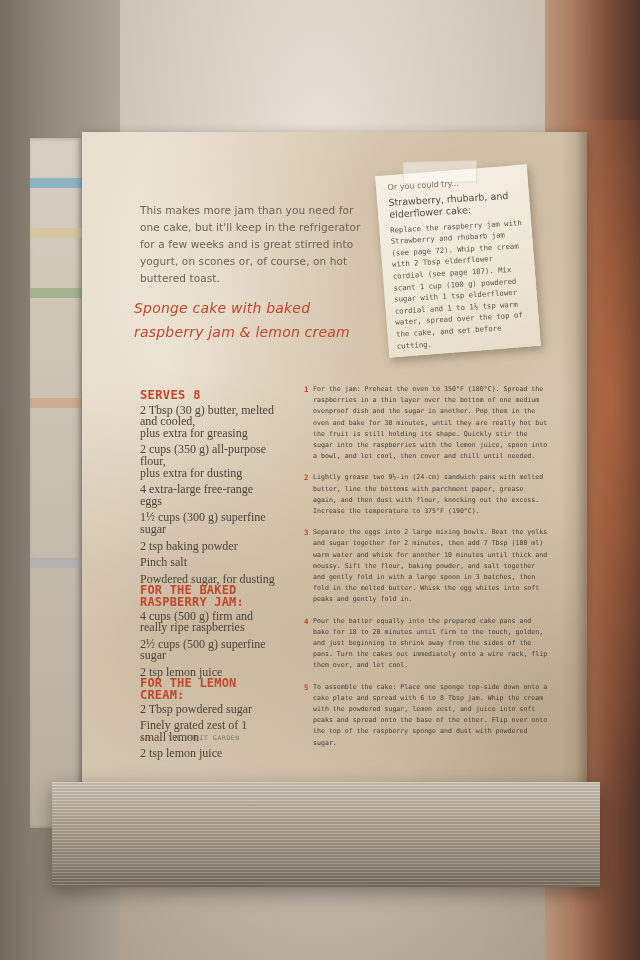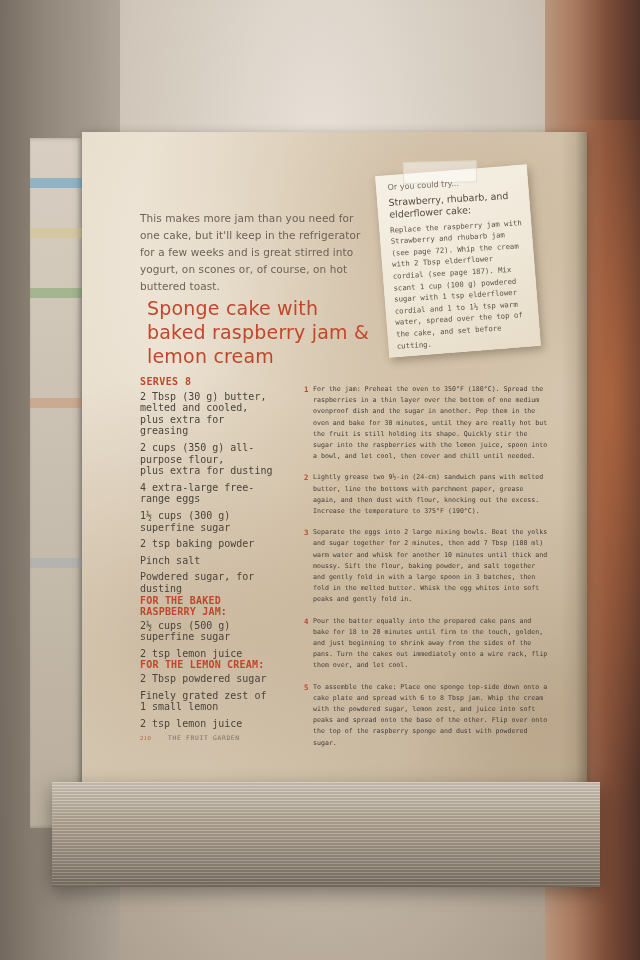--- a/index.html
+++ b/index.html
@@ -121,61 +121,61 @@
   .intro {
     position: absolute;
     left: 58px;
     top: 70px;
     width: 235px;
     font-family: "DejaVu Sans", sans-serif;
     font-size: 10.5px;
     line-height: 17px;
     color: #6d6256;
     letter-spacing: .1px;
-    margin-top: 8px;
   }
 
   .title {
     position: absolute;
-    left: 65px;
+    left: 52px;
     top: 164px;
     width: 235px;
     font-family: "DejaVu Sans", sans-serif;
-    font-size: 19px;
+    font-size: 14px;
     line-height: 24px;
     font-weight: 400;
     color: #c1462c;
     letter-spacing: .2px;
+    font-style: italic;
   }
 
   
   .ingredients {
     position: absolute;
     left: 58px;
-    top: 244px;
+    top: 258px;
     width: 135px;
     font-family: "DejaVu Sans Mono", monospace;
-    font-size: 10px;
+    font-size: 12px;
     line-height: 11.6px;
     color: #4a443c;
   }
   .ingredients .serves {
     color: #c1462c;
     font-weight: bold;
     letter-spacing: .4px;
     margin-bottom: 3px;
   }
   .ingredients .subhead {
     color: #c1462c;
     font-weight: bold;
     letter-spacing: .2px;
     margin-top: 0;
     margin-bottom: 2px;
   }
-  .ingredients .line { white-space: pre-wrap; }
+  .ingredients .line { white-space: pre-wrap; font-family: Liberation Serif, serif; }
   .ingredients .gap { margin-bottom: 5px; }
 
   
   .method {
     position: absolute;
     left: 222px;
     top: 252px;
     width: 245px;
     font-family: "DejaVu Sans Mono", monospace;
     font-size: 6.6px;
@@ -298,20 +298,21 @@
           <div class="line gap">plus extra for greasing</div>
           <div class="line">2 cups (350 g) all-purpose flour,</div>
           <div class="line gap">plus extra for dusting</div>
           <div class="line gap">4 extra-large free-range eggs</div>
           <div class="line gap">1½ cups (300 g) superfine sugar</div>
           <div class="line gap">2 tsp baking powder</div>
           <div class="line gap">Pinch salt</div>
           <div class="line">Powdered sugar, for dusting</div>
 
           <div class="subhead">FOR THE BAKED RASPBERRY JAM:</div>
+          <div class="line gap">4 cups (500 g) firm and really ripe raspberries</div>
           <div class="line gap">2½ cups (500 g) superfine sugar</div>
           <div class="line">2 tsp lemon juice</div>
 
           <div class="subhead">FOR THE LEMON CREAM:</div>
           <div class="line gap">2 Tbsp powdered sugar</div>
           <div class="line gap">Finely grated zest of 1 small lemon</div>
           <div class="line">2 tsp lemon juice</div>
         </div>
 
         <div class="method">

